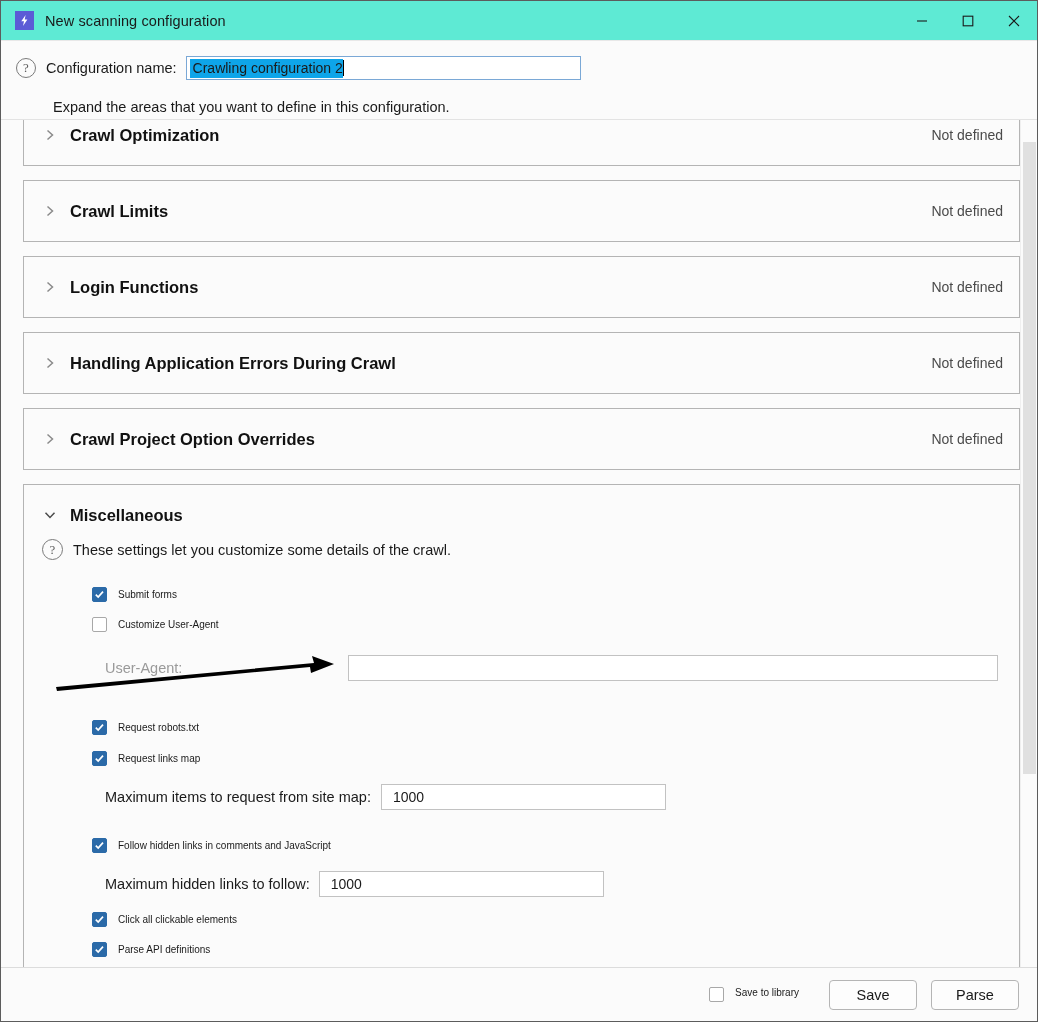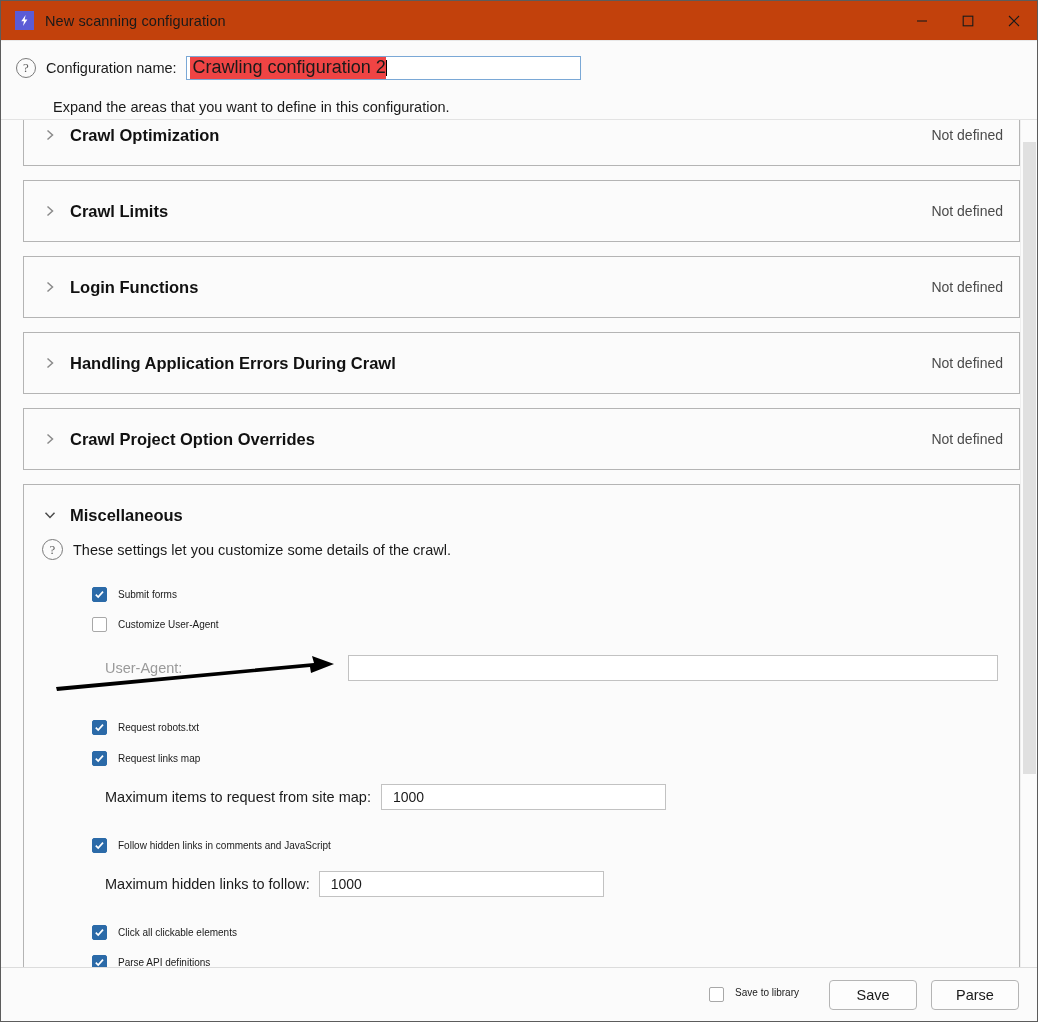--- a/index.html
+++ b/index.html
@@ -20,21 +20,21 @@
     border: 1px solid #5c5c5c;
     overflow: hidden;
     display: flex;
     flex-direction: column;
   }
 
   
   #titlebar {
     height: 40px;
     min-height: 40px;
-    background: #c2410c;
+    background: #5eead4;
     display: flex;
     align-items: center;
     position: relative;
     border-bottom: 1px solid #e8e8e8;
   }
   #app-icon {
     width: 19px; height: 19px;
     margin-left: 14px;
     background: #5b5bd6;
     display: flex; align-items: center; justify-content: center;
@@ -97,23 +97,23 @@
     margin-left: 9px;
     width: 395px;
     height: 24px;
     border: 1px solid #7aa8d6;
     background: #ffffff;
     display: flex;
     align-items: center;
     overflow: hidden;
   }
   #name-input-value {
-    font-size: 18px;
-    color: #1a1a1a;
-    background: #ef4444;
+    font-size: 14px;
+    color: #1a1a1a;
+    background: #0ea5e9;
     padding: 1px 0 2px 3px;
     margin-left: 3px;
     white-space: nowrap;
   }
   #caret {
     width: 1px;
     height: 16px;
     background: #000;
     margin-left: 0px;
   }
@@ -481,21 +481,21 @@
                   </svg>
               </span>
               <span class="cblabel">Follow hidden links in comments and JavaScript</span>
             </div>
 
             <div class="sub-row">
               <span class="sub-label">Maximum hidden links to follow:</span>
               <span class="txt-input num-input" style="margin-left:9px;">1000</span>
             </div>
 
-            <div class="cbrow" style="margin-top:21px;">
+            <div class="cbrow" style="margin-top:8px;">
               <span class="cbox checked">
                 <svg width="11" height="11" viewBox="0 0 11 11">
                     <path d="M1.8 5.6 L4.2 8 L9 2.6" fill="none" stroke="#ffffff" stroke-width="1.7"></path>
                   </svg>
               </span>
               <span class="cblabel">Click all clickable elements</span>
             </div>
 
             <div class="cbrow" style="margin-top:1px;">
               <span class="cbox checked">

